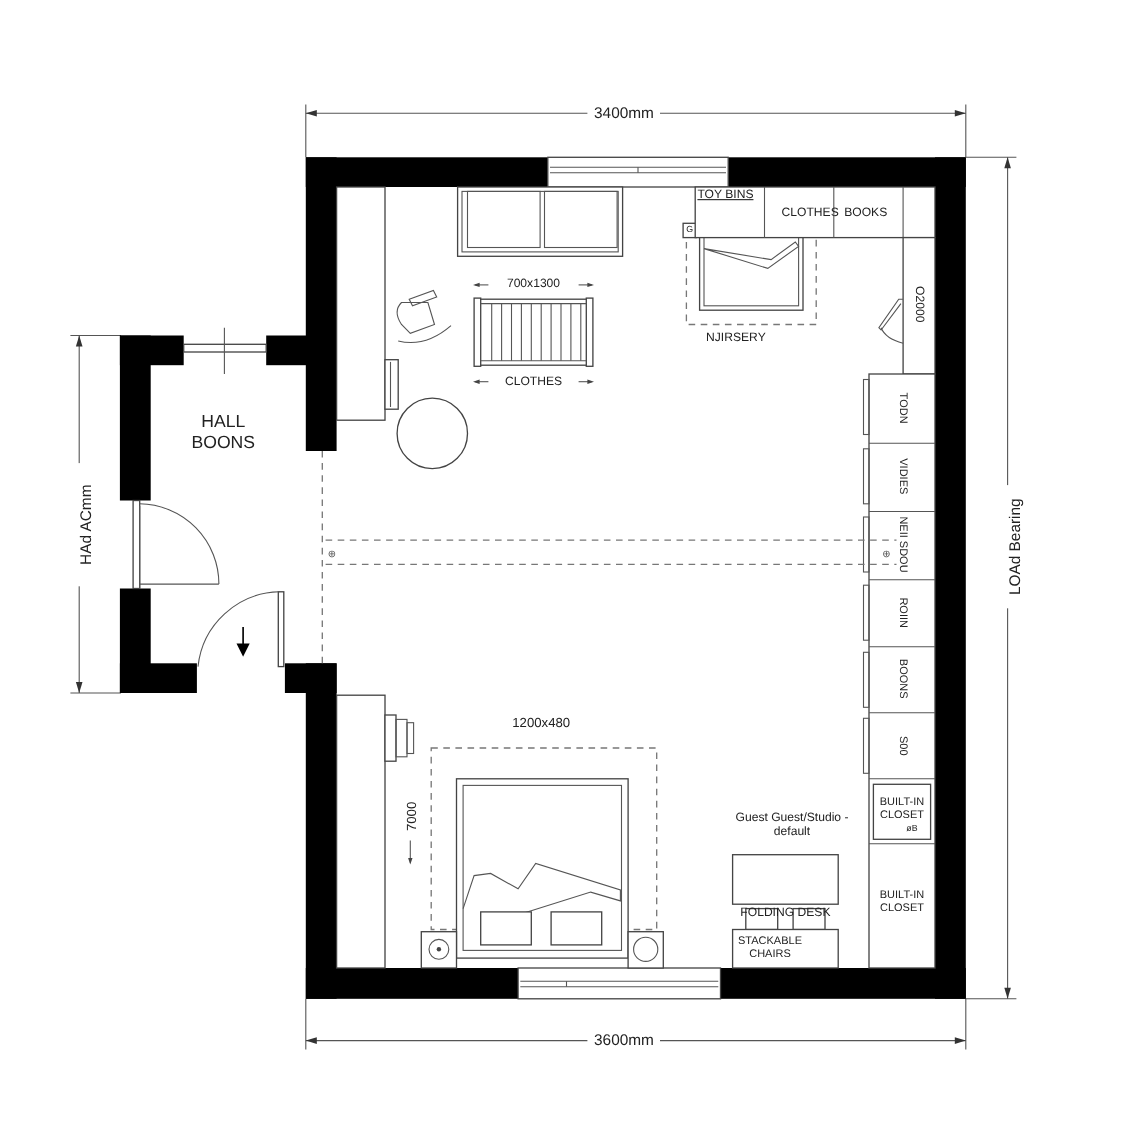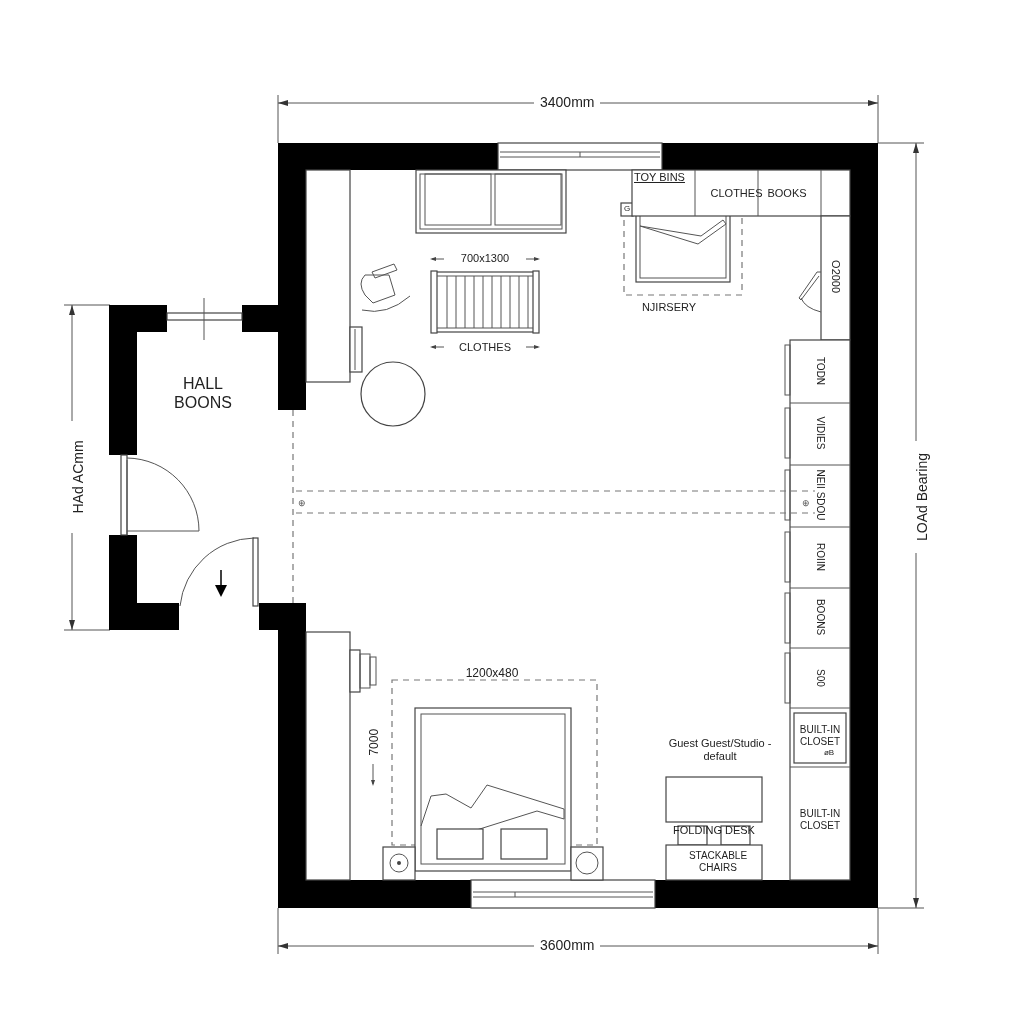--- a/index.html
+++ b/index.html
@@ -264,27 +264,27 @@
 <div class="lbl" style="left:794px; top:724px; width:52px; font-size:10px;">
   <div>BUILT-IN</div>
   <div>CLOSET</div>
   <div style="font-size:8px;padding-left:18px;">øB</div>
 </div>
 <div class="lbl" style="left:790px; top:808px; width:60px; font-size:10px;">
   <div>BUILT-IN</div>
   <div>CLOSET</div>
 </div>
 
-<div class="lbl" style="left:452px; top:650px; width:80px; font-size:12px;margin-top:16px;">1200x480</div>
+<div class="lbl" style="left:452px; top:650px; width:80px; font-size:12px;">1200x480</div>
 <div class="lbl vert" style="left:344px; top:735px; width:60px; font-size:12px; transform:rotate(-90deg);">7000</div>
 
 <div class="lbl" style="left:650px; top:737px; width:140px;">
   <div>Guest Guest/Studio -</div>
   <div>default</div>
 </div>
 
 <div class="lbl" style="left:666px; top:824px; width:96px;">FOLDING DESK</div>
-<div class="lbl" style="left:668px; top:850px; width:100px; font-size:10px;">
+<div class="lbl" style="left:650px; top:850px; width:100px; font-size:10px;">
   <div>STACKABLE</div>
   <div>CHAIRS</div>
 </div>
 
 <div class="lbl" style="left:621px; top:204px; width:12px; font-size:8px;">G</div>
 
 </body></html>

